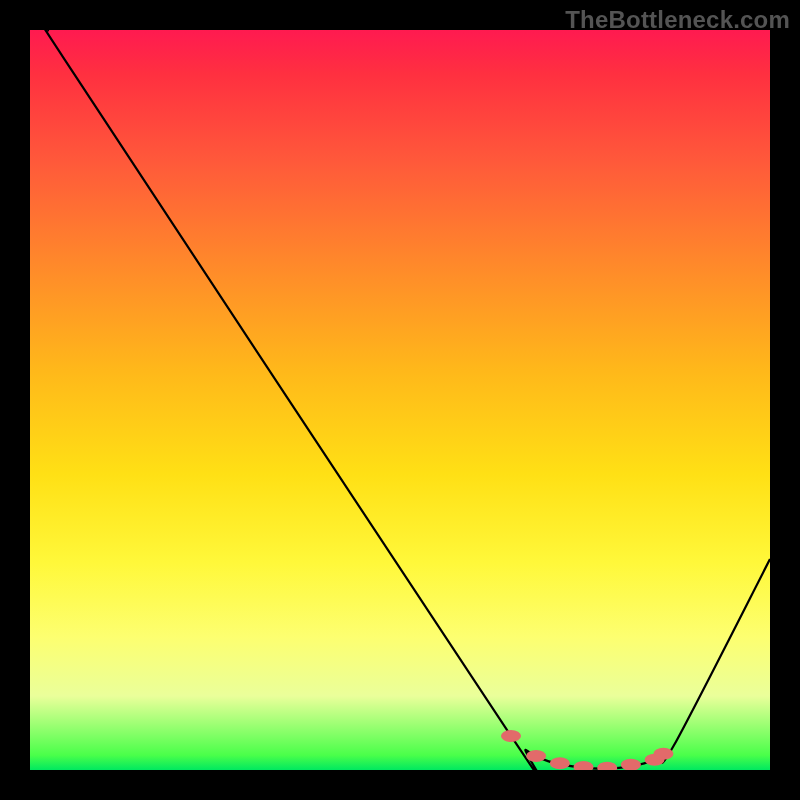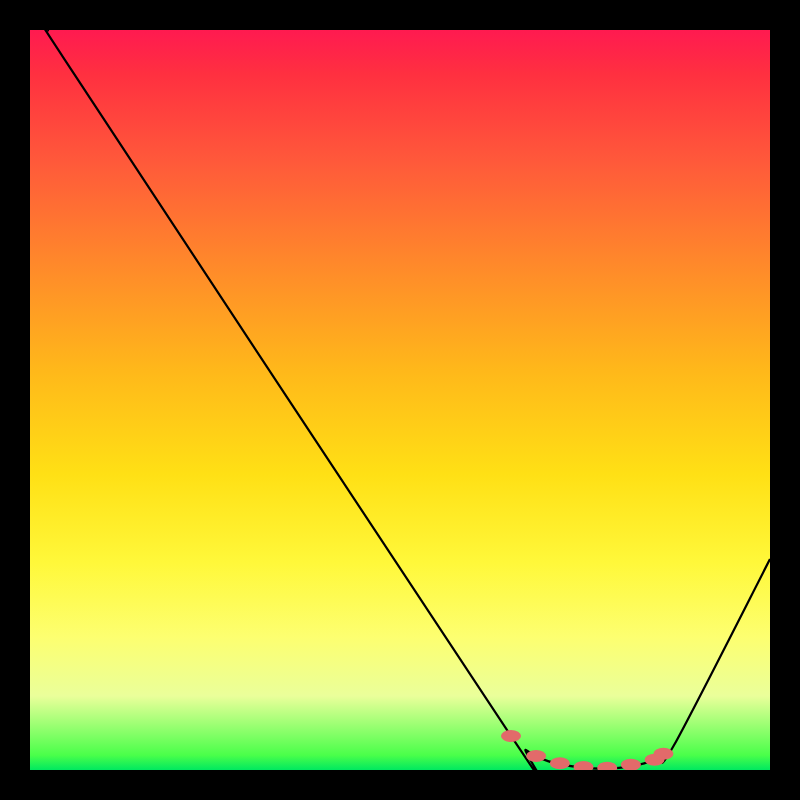--- a/index.html
+++ b/index.html
@@ -53,20 +53,21 @@
     left: 0;
     top: 0;
     width: 740px;
     height: 740px;
   }
 </style>
 </head>
 <body>
 
 <div class="frame">
+  <div class="watermark">TheBottleneck.com</div>
   <div class="plot-area">
     <svg class="curve" viewBox="0 0 740 740" preserveAspectRatio="none">
       <path id="curve-path" fill="none" stroke="#000" stroke-width="2.2" d="M 17.76 0.00 C 21.95 7.03, -34.29 -75.48, 42.92 42.18 C 120.13 159.84, 405.52 592.99, 481.00 705.96 C 556.48 818.93, 489.63 715.83, 495.80 720.02 C 501.97 724.21, 509.37 728.28, 518.00 731.12 C 526.63 733.96, 537.12 735.81, 547.60 737.04 C 558.08 738.27, 569.80 739.14, 580.90 738.52 C 592.00 737.90, 606.18 735.31, 614.20 733.34 C 622.22 731.37, 624.07 729.64, 629.00 726.68 C 633.93 723.72, 625.30 748.51, 643.80 715.58 C 662.30 682.65, 723.97 560.18, 740.00 529.10"></path>
       <g id="marker-group">
           <ellipse cx="481.00" cy="705.96" rx="10" ry="6" fill="#e26a6a"></ellipse>
           <ellipse cx="506.16" cy="725.94" rx="10" ry="6" fill="#e26a6a"></ellipse>
           <ellipse cx="529.84" cy="733.34" rx="10" ry="6" fill="#e26a6a"></ellipse>
           <ellipse cx="553.52" cy="737.04" rx="10" ry="6" fill="#e26a6a"></ellipse>
           <ellipse cx="577.20" cy="737.78" rx="10" ry="6" fill="#e26a6a"></ellipse>
           <ellipse cx="600.88" cy="734.82" rx="10" ry="6" fill="#e26a6a"></ellipse>

